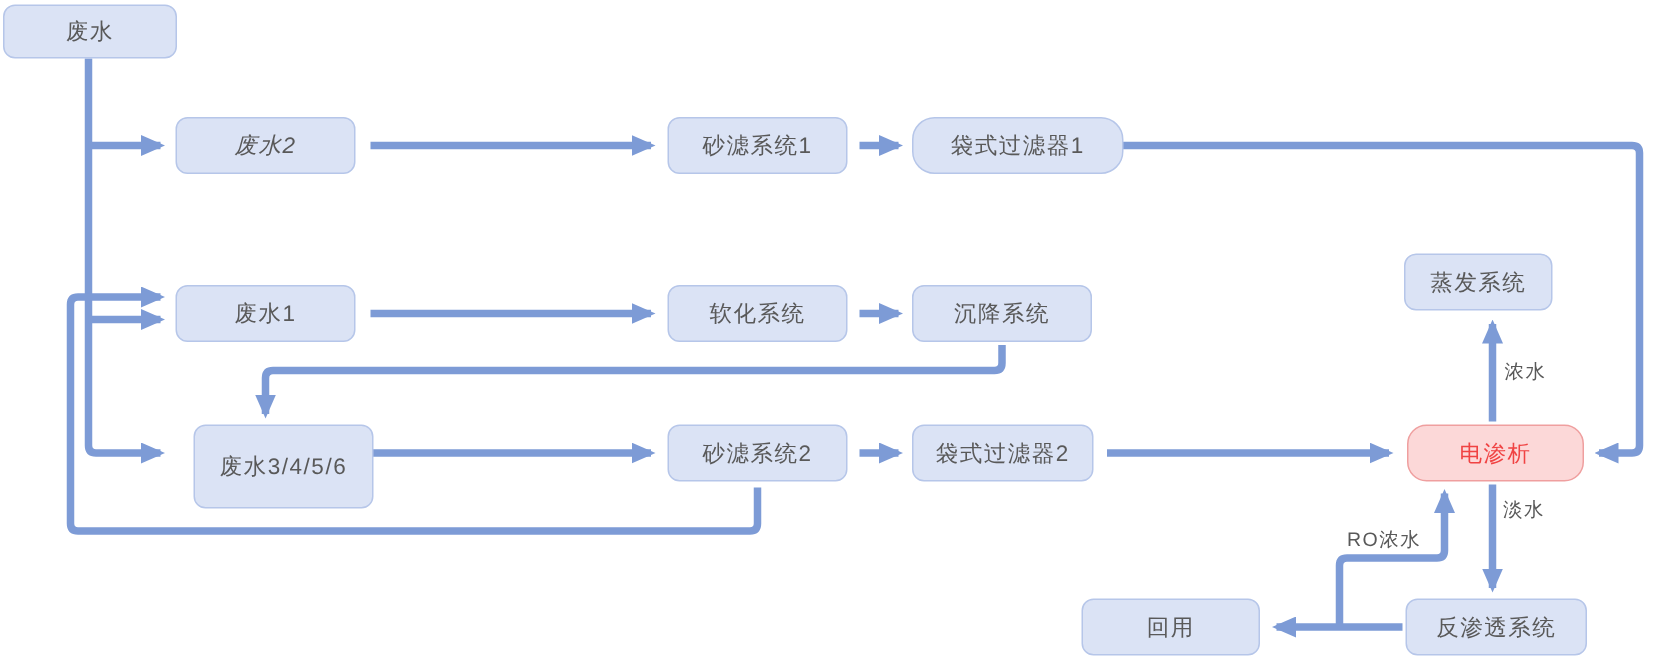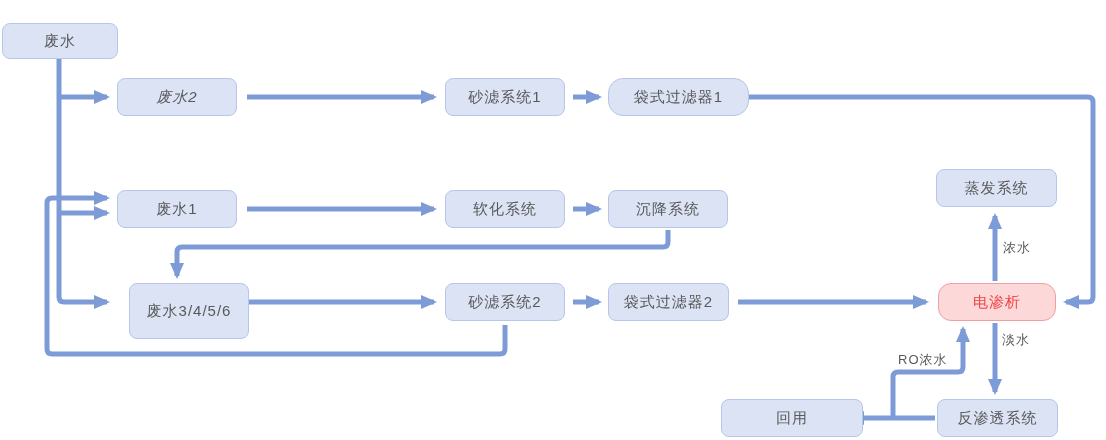--- a/index.html
+++ b/index.html
@@ -75,47 +75,47 @@
 
     <path class="edge" d="M995,281 L995,216" marker-end="url(#arrow)"></path>
 
     <path class="edge" d="M995,323 L995,392" marker-end="url(#arrow)"></path>
 
     <path class="edge" d="M935,418 L851,418" marker-end="url(#arrow)"></path>
 
     <path class="edge" d="M893,418 L893,377 Q893,372 898,372 L958,372 Q963,372 963,367 L963,329" marker-end="url(#arrow)"></path>
   </svg>
 
-  <div class="node" style="left:2px;top:3px;width:116px;height:36px;margin-top:20px;">废水</div>
+  <div class="node" style="left:2px;top:3px;width:116px;height:36px;">废水</div>
 
   <div class="node" style="left:117px;top:78px;width:120px;height:38px;font-style:italic;">废水2</div>
 
   <div class="node" style="left:445px;top:78px;width:120px;height:38px;">砂滤系统1</div>
 
   <div class="node" style="left:608px;top:78px;width:141px;height:38px;border-radius:15px;">袋式过滤器1</div>
 
   <div class="node" style="left:117px;top:190px;width:120px;height:38px;">废水1</div>
 
   <div class="node" style="left:608px;top:190px;width:120px;height:38px;">沉降系统</div>
 
   <div class="node" style="left:445px;top:190px;width:120px;height:38px;">软化系统</div>
 
   <div class="node" style="left:117px;top:283px;width:120px;height:56px;margin-left:12px;">废水3/4/5/6</div>
 
   <div class="node" style="left:445px;top:283px;width:120px;height:38px;">砂滤系统2</div>
 
   <div class="node" style="left:608px;top:283px;width:121px;height:38px;">袋式过滤器2</div>
 
-  <div class="node" style="left:936px;top:169px;width:121px;height:38px;">蒸发系统</div>
+  <div class="node" style="left:936px;top:169px;width:99px;height:38px;">蒸发系统</div>
 
   <div class="node node--red" style="left:938px;top:283px;width:118px;height:38px;border-radius:13px;">电渗析</div>
 
   <div class="node" style="left:937px;top:399px;width:121px;height:38px;">反渗透系统</div>
 
-  <div class="node" style="left:721px;top:399px;width:142px;height:38px;">回用</div>
+  <div class="node" style="left:721px;top:399px;width:119px;height:38px;">回用</div>
 
   <div class="edge-label" style="left:1003px;top:239px;">浓水</div>
 
   <div class="edge-label" style="left:1002px;top:331px;text-align:center;">淡水</div>
 
   <div class="edge-label" style="left:898px;top:351px;">RO浓水</div>
 
 </div>
 
 </body></html>

